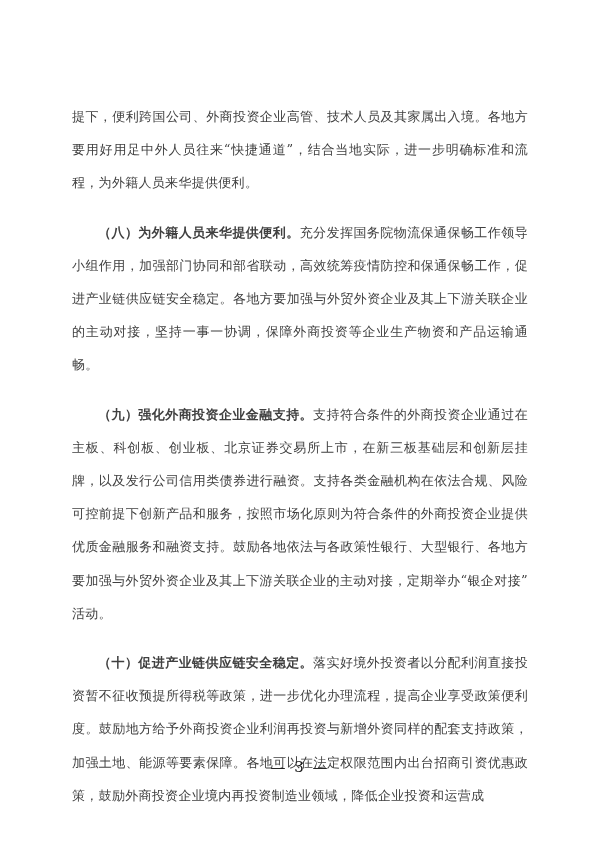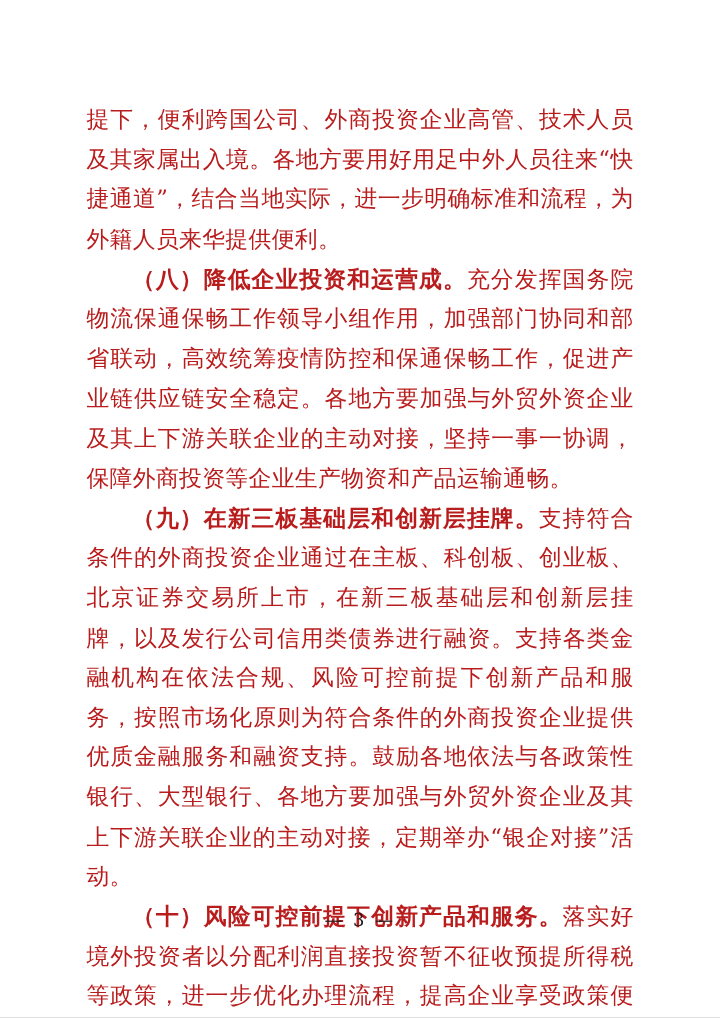--- a/index.html
+++ b/index.html
@@ -19,26 +19,26 @@
     overflow: hidden;
   }
   .page-inner {
     position: absolute;
     left: 72px;
     top: 84px;
     width: 456px;
   }
   .para {
     font-family: "DejaVu Serif", "Liberation Serif", serif;
-    font-size: 19px;
+    font-size: 13px;
     line-height: 33.2px;
-    color: #b91c1c;
+    color: #404040;
     text-align: justify;
     text-justify: inter-ideograph;
-    margin: 0 0 0 0;
+    margin: 16px 0 0 0;
     letter-spacing: 0.3px;
   }
   .para.indent {
     text-indent: 2em;
   }
   .bold-lead {
     font-weight: bold;
   }
   .page-number {
     position: absolute;
@@ -56,27 +56,27 @@
 <body>
 
 <div class="page">
   <div class="page-inner">
 
     <p class="para">
       <span>提下，便利跨国公司、外商投资企业高管、技术人员及其家属出入境。各地方要用好用足中外人员往来“快捷通道”，结合当地实际，进一步明确标准和流程，为外籍人员来华提供便利。</span>
     </p>
 
     <p class="para indent">
-      <span class="bold-lead">（八）降低企业投资和运营成。</span><span>充分发挥国务院物流保通保畅工作领导小组作用，加强部门协同和部省联动，高效统筹疫情防控和保通保畅工作，促进产业链供应链安全稳定。各地方要加强与外贸外资企业及其上下游关联企业的主动对接，坚持一事一协调，保障外商投资等企业生产物资和产品运输通畅。</span>
+      <span class="bold-lead">（八）为外籍人员来华提供便利。</span><span>充分发挥国务院物流保通保畅工作领导小组作用，加强部门协同和部省联动，高效统筹疫情防控和保通保畅工作，促进产业链供应链安全稳定。各地方要加强与外贸外资企业及其上下游关联企业的主动对接，坚持一事一协调，保障外商投资等企业生产物资和产品运输通畅。</span>
     </p>
 
     <p class="para indent">
-      <span class="bold-lead">（九）在新三板基础层和创新层挂牌。</span><span>支持符合条件的外商投资企业通过在主板、科创板、创业板、北京证券交易所上市，在新三板基础层和创新层挂牌，以及发行公司信用类债券进行融资。支持各类金融机构在依法合规、风险可控前提下创新产品和服务，按照市场化原则为符合条件的外商投资企业提供优质金融服务和融资支持。鼓励各地依法与各政策性银行、大型银行、各地方要加强与外贸外资企业及其上下游关联企业的主动对接，定期举办“银企对接”活动。</span>
+      <span class="bold-lead">（九）强化外商投资企业金融支持。</span><span>支持符合条件的外商投资企业通过在主板、科创板、创业板、北京证券交易所上市，在新三板基础层和创新层挂牌，以及发行公司信用类债券进行融资。支持各类金融机构在依法合规、风险可控前提下创新产品和服务，按照市场化原则为符合条件的外商投资企业提供优质金融服务和融资支持。鼓励各地依法与各政策性银行、大型银行、各地方要加强与外贸外资企业及其上下游关联企业的主动对接，定期举办“银企对接”活动。</span>
     </p>
 
     <p class="para indent">
-      <span class="bold-lead">（十）风险可控前提下创新产品和服务。</span><span>落实好境外投资者以分配利润直接投资暂不征收预提所得税等政策，进一步优化办理流程，提高企业享受政策便利度。鼓励地方给予外商投资企业利润再投资与新增外资同样的配套支持政策，加强土地、能源等要素保障。各地可以在法定权限范围内出台招商引资优惠政策，鼓励外商投资企业境内再投资制造业领域，降低企业投资和运营成</span>
+      <span class="bold-lead">（十）促进产业链供应链安全稳定。</span><span>落实好境外投资者以分配利润直接投资暂不征收预提所得税等政策，进一步优化办理流程，提高企业享受政策便利度。鼓励地方给予外商投资企业利润再投资与新增外资同样的配套支持政策，加强土地、能源等要素保障。各地可以在法定权限范围内出台招商引资优惠政策，鼓励外商投资企业境内再投资制造业领域，降低企业投资和运营成</span>
     </p>
 
   </div>
 
   <div class="page-number">— 3 —</div>
 </div>
 
 </body></html>

